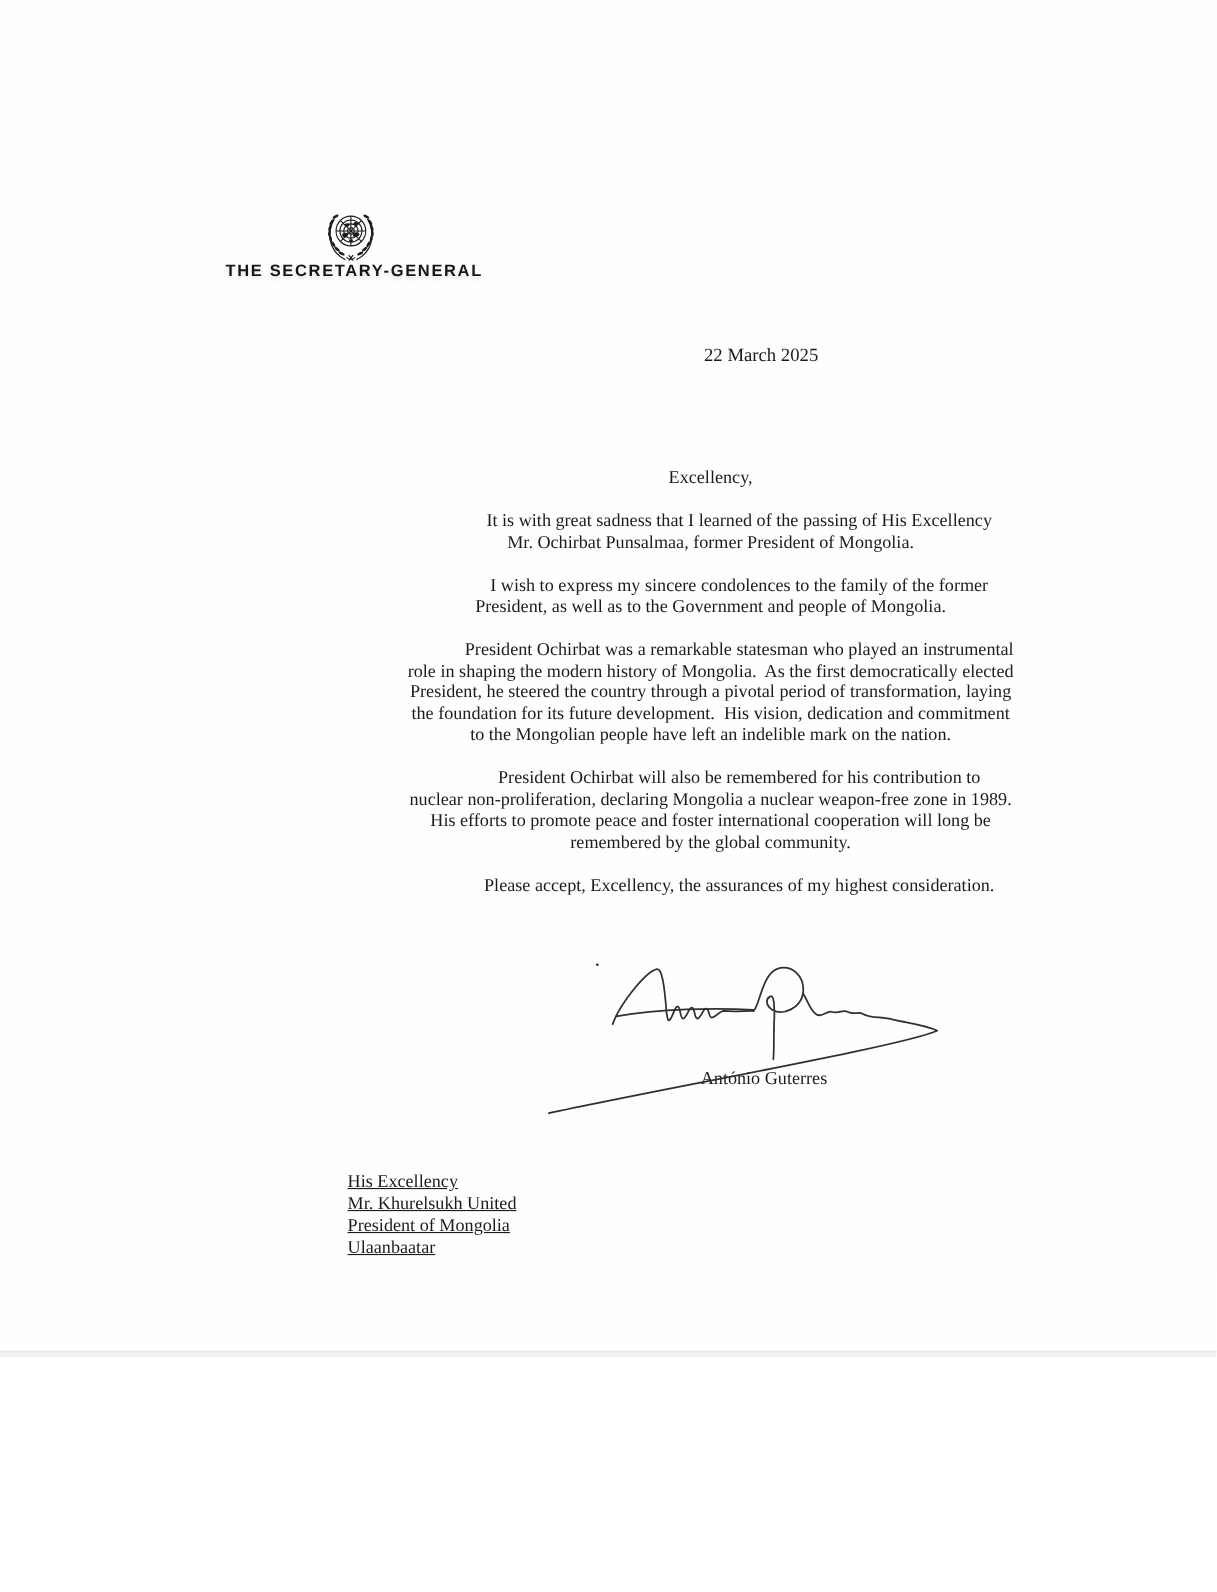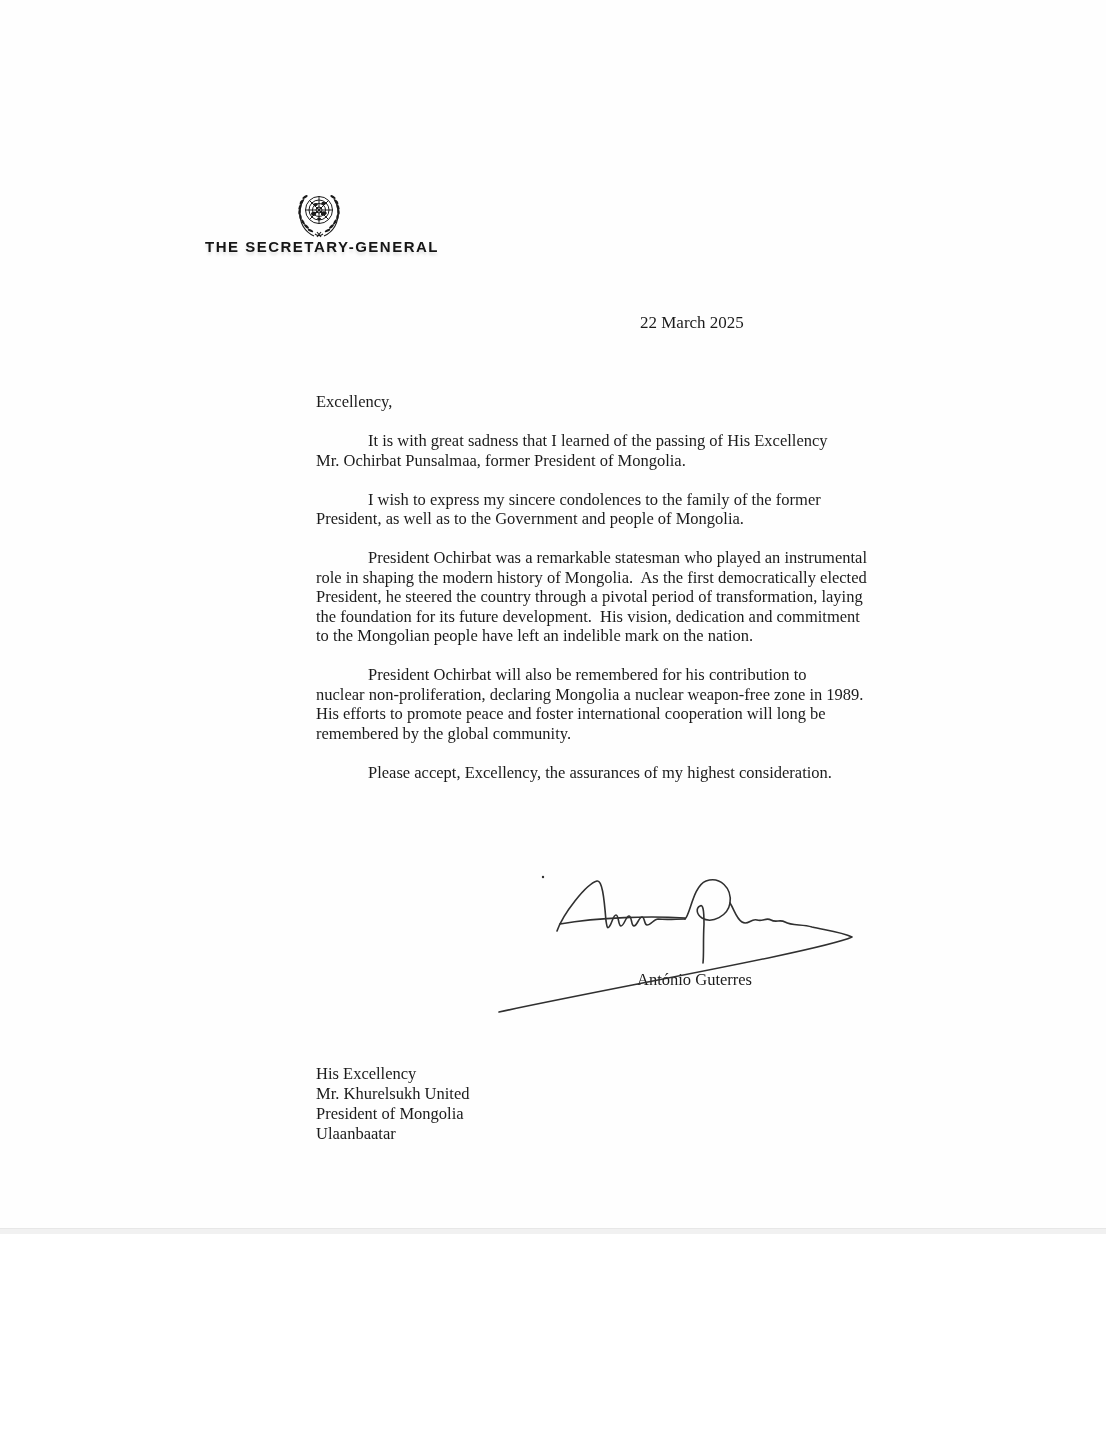--- a/index.html
+++ b/index.html
@@ -44,24 +44,25 @@
   .date-line {
     position: absolute;
     left: 640px;
     top: 313px;
     font-size: 17px;
     white-space: nowrap;
   }
   .body-block {
     position: absolute;
     left: 316px;
-    top: 392px;
+    top: 424px;
     width: 660px;
     font-size: 16.5px;
     line-height: 19.5px;
+    text-align: center;
   }
   .salutation {
     margin: 0 0 19.5px 0;
     white-space: pre-wrap;
   }
   .para {
     margin: 0 0 19.5px 0;
     text-indent: 52px;
     white-space: pre-wrap;
   }
@@ -79,20 +80,21 @@
     top: 970px;
     font-size: 16.5px;
     white-space: nowrap;
   }
   .recipient-block {
     position: absolute;
     left: 316px;
     top: 1064px;
     font-size: 16.5px;
     line-height: 20px;
+    text-decoration: underline;
   }
   .recipient-line {
     white-space: nowrap;
   }
   .page-bottom-edge {
     position: absolute;
     left: 0;
     bottom: 0;
     width: 100%;
     height: 5px;

